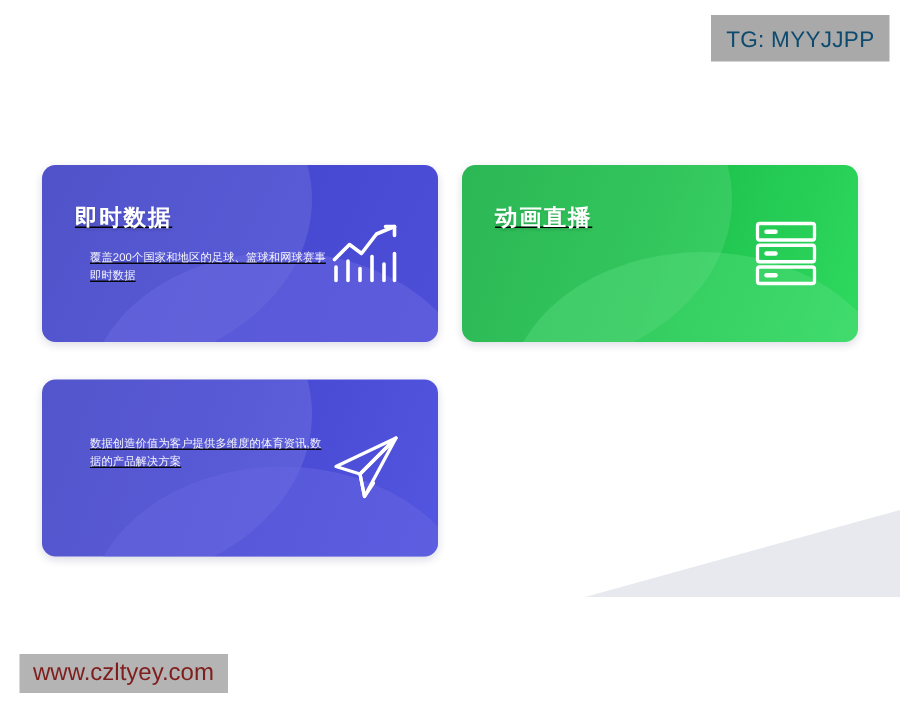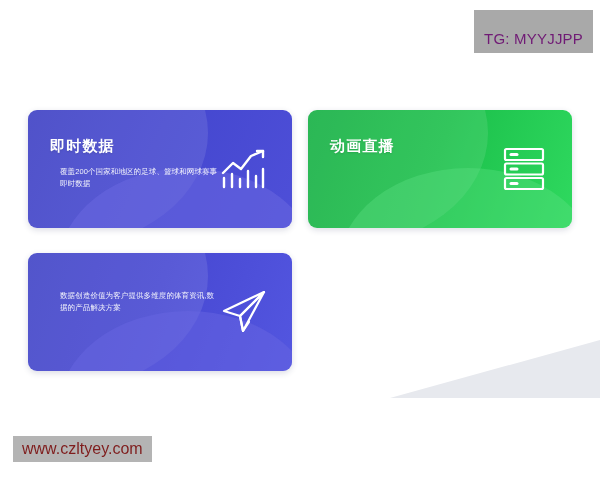--- a/index.html
+++ b/index.html
@@ -35,24 +35,24 @@
     border-left: 210px solid transparent;
     border-bottom: 58px solid #e7e9ee;
   }
 
   
   .tg-badge {
     position: absolute;
     top: 10px;
     right: 7px;
     background: #a9a9a9;
-    color: #701a75;
+    color: #0c4a6e;
     font-size: 15px;
     letter-spacing: 0.2px;
-    padding: 20px 10px 5px 10px;
+    padding: 8px 10px 5px 10px;
     line-height: 18px;
     white-space: nowrap;
   }
 
   
   .watermark {
     position: absolute;
     left: 13px;
     bottom: 18px;
     background: #b4b4b4;
@@ -67,20 +67,21 @@
   .grid {
     position: absolute;
     left: 28px;
     top: 110px;
     width: 544px;
     display: grid;
     grid-template-columns: 264px 264px;
     grid-template-rows: 118px 118px;
     column-gap: 16px;
     row-gap: 25px;
+    text-decoration: underline;
   }
 
   .card {
     position: relative;
     border-radius: 9px;
     overflow: hidden;
     box-shadow: 0 2px 6px rgba(30, 40, 90, 0.16);
     color: #ffffff;
   }
 

